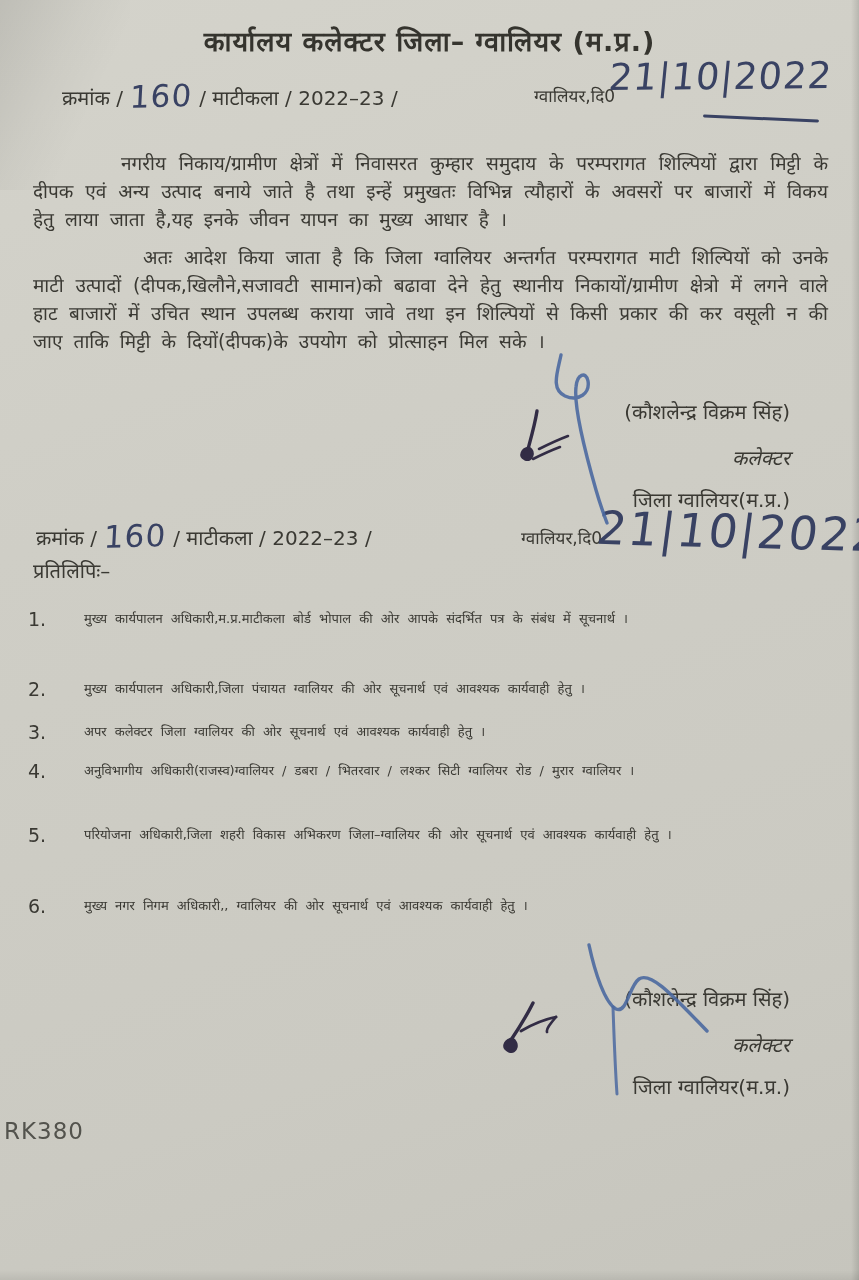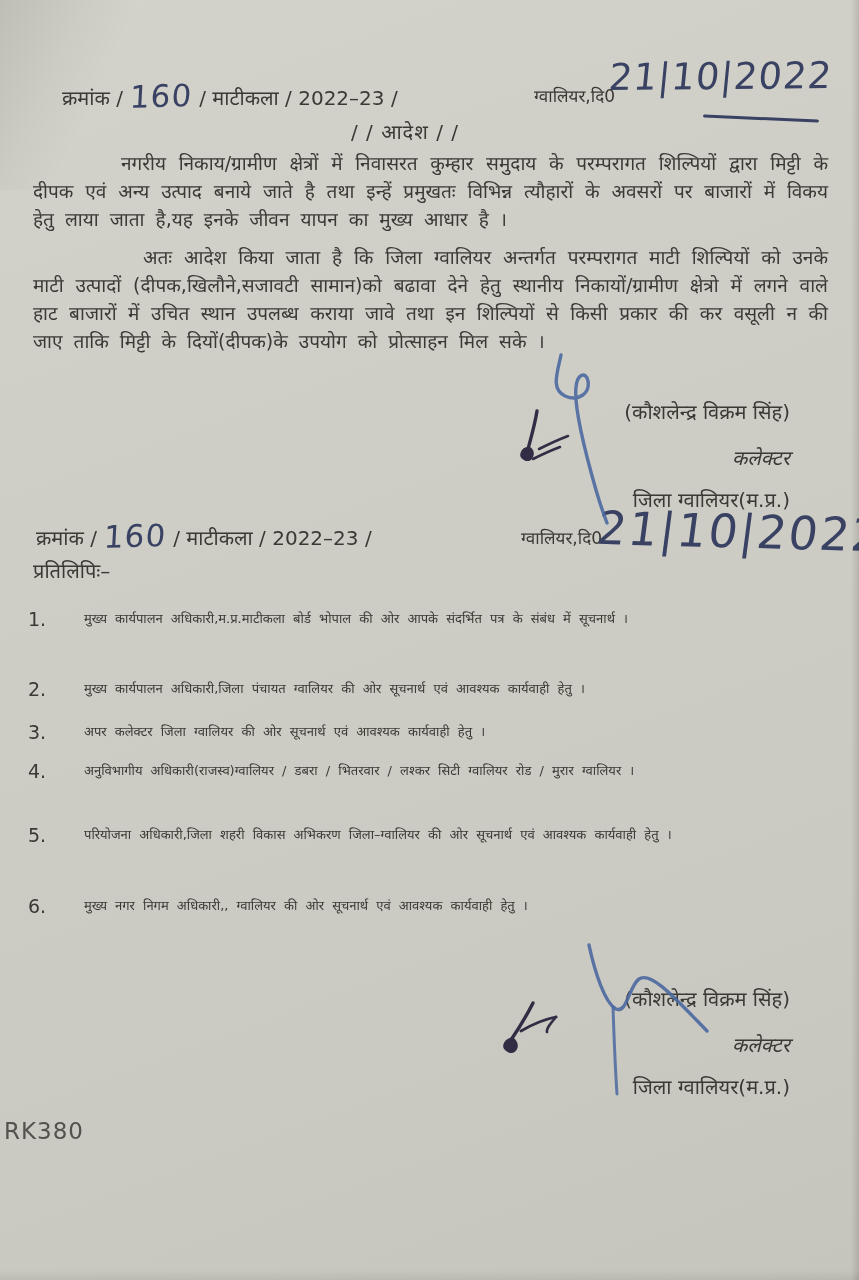--- a/index.html
+++ b/index.html
@@ -88,29 +88,29 @@
 </style>
 </head>
 <body>
 
 <div class="page">
 
   <div class="fold-tl"></div>
   <div class="edge-right"></div>
   <div class="edge-bottom"></div>
 
+  <div class="title">कार्यालय कलेक्टर जिला– ग्वालियर (म.प्र.)</div>
 
   <div class="ref-line ref1">
     <span>क्रमांक /</span><span class="hw hw-num">160</span><span>/ माटीकला / 2022–23 /</span>
   </div>
   <div class="pd-label pd1">ग्वालियर,दि0</div>
   <div class="hw hw-date d1">21|10|2022</div>
   <div class="d1-underline"></div>
 
-  <div class="order-heading">/ / आदेश / /</div>
 
   <div class="para p2">अतः आदेश किया जाता है कि जिला ग्वालियर अन्तर्गत परम्परागत माटी शिल्पियों को उनके माटी उत्पादों (दीपक,खिलौने,सजावटी सामान)को बढावा देने हेतु स्थानीय निकायों/ग्रामीण क्षेत्रो में लगने वाले हाट बाजारों में उचित स्थान उपलब्ध कराया जावे तथा इन शिल्पियों से किसी प्रकार की कर वसूली न की जाए ताकि मिट्टी के दियों(दीपक)के उपयोग को प्रोत्साहन मिल सके ।</div>
   <div class="para p1">नगरीय निकाय/ग्रामीण क्षेत्रों में निवासरत कुम्हार समुदाय के परम्परागत शिल्पियों द्वारा मिट्टी के दीपक एवं अन्य उत्पाद बनाये जाते है तथा इन्हें प्रमुखतः विभिन्न त्यौहारों के अवसरों पर बाजारों में विकय हेतु लाया जाता है,यह इनके जीवन यापन का मुख्य आधार है ।</div>
 
   <div class="sig sig1">
     <div class="sig-name">(कौशलेन्द्र विक्रम सिंह)</div>
     <div class="sig-title">कलेक्टर</div>
     <div class="sig-district">जिला ग्वालियर(म.प्र.)</div>
   </div>
 

